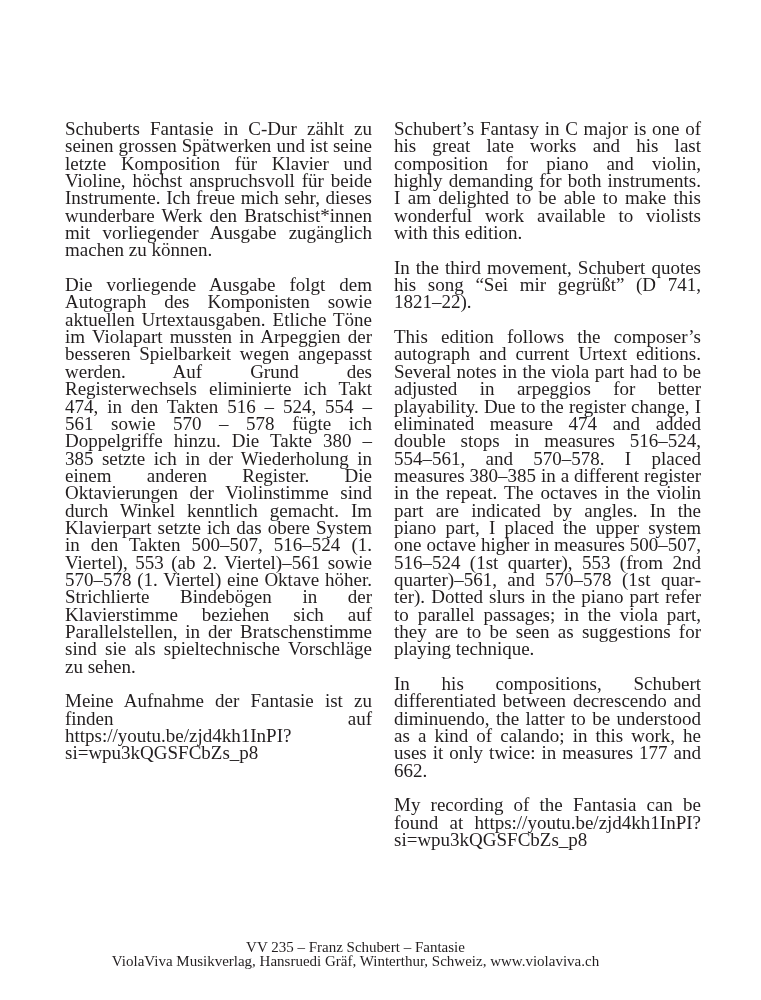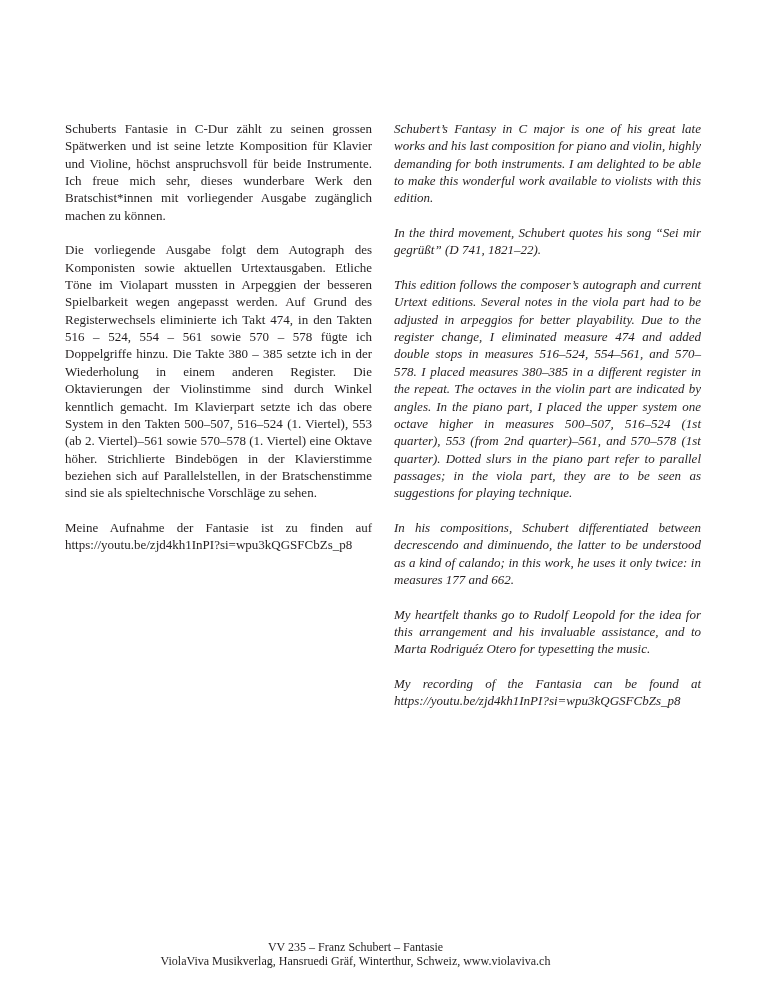--- a/index.html
+++ b/index.html
@@ -20,39 +20,38 @@
     position: absolute;
     left: 65px;
     top: 120px;
     width: 637px;
     display: flex;
     gap: 22px;
   }
   .col {
     width: 307px;
     flex: 0 0 307px;
-    font-size: 13px;
+    font-size: 19px;
     line-height: 17.35px;
     text-align: justify;
   }
   .col p {
     margin: 0 0 17.35px 0;
     overflow-wrap: anywhere;
     hyphens: manual;
   }
   .col.italic {
-    font-style: italic;
   }
   .footer {
     position: absolute;
     left: 0;
     width: 711px;
     top: 940px;
     text-align: center;
-    font-size: 12px;
+    font-size: 15px;
     line-height: 14px;
     color: #221e1f;
   }
 </style>
 </head>
 <body>
 
 <div class="page">
 
   <div class="columns">
@@ -61,21 +60,20 @@
       <p>Schuberts Fantasie in C-Dur zählt zu seinen grossen Spätwerken und ist seine letzte Komposition für Klavier und Violine, höchst anspruchsvoll für beide Instrumente. Ich freue mich sehr, dieses wunderbare Werk den Bratschist*innen mit vorliegender Ausgabe zugänglich machen zu können.</p>
       <p>Die vorliegende Ausgabe folgt dem Autograph des Komponisten sowie aktuellen Urtextausgaben. Etliche Töne im Violapart mussten in Arpeggien der besseren Spielbarkeit wegen angepasst werden. Auf Grund des Registerwechsels eliminierte ich Takt 474, in den Takten 516 – 524, 554 – 561 sowie 570 – 578 fügte ich Doppelgriffe hinzu. Die Takte 380 – 385 setzte ich in der Wiederholung in einem anderen Register. Die Oktavierungen der Violinstimme sind durch Winkel kenntlich gemacht. Im Klavierpart setzte ich das obere System in den Takten 500–507, 516–524 (1. Viertel), 553 (ab 2. Viertel)–561 sowie 570–578 (1. Viertel) eine Oktave höher. Strichlierte Bindebö­gen in der Klavierstimme beziehen sich auf Parallel­stellen, in der Bratschenstimme sind sie als spieltech­nische Vorschläge zu sehen.</p>
       <p>Meine Aufnahme der Fantasie ist zu finden auf https://youtu.be/zjd4kh1InPI?si=wpu3kQGSFCbZs_p8</p>
     </div>
 
     <div class="col italic" lang="en">
       <p>Schubert’s Fantasy in C major is one of his great late works and his last composition for piano and violin, highly demanding for both instruments. I am delighted to be able to make this wonderful work available to violists with this edition.</p>
       <p>In the third movement, Schubert quotes his song “Sei mir gegrüßt” (D 741, 1821–22).</p>
       <p>This edition follows the composer’s autograph and current Urtext editions. Several notes in the viola part had to be adjusted in arpeggios for better playability. Due to the register change, I eliminated measure 474 and added double stops in measures 516–524, 554–561, and 570–578. I placed measures 380–385 in a different register in the repeat. The octaves in the violin part are indicated by angles. In the piano part, I placed the upper system one octave higher in measures 500–507, 516–524 (1st quarter), 553 (from 2nd quarter)–561, and 570–578 (1st quar­ter). Dotted slurs in the piano part refer to parallel passages; in the viola part, they are to be seen as suggestions for playing technique.</p>
       <p>In his compositions, Schubert differentiated between decrescendo and diminuendo, the latter to be under­stood as a kind of calando; in this work, he uses it only twice: in measures 177 and 662.</p>
-      <p>My heartfelt thanks go to Rudolf Leopold for the idea for this arrangement and his invaluable assistance, and to Marta Rodriguéz Otero for typesetting the music.</p>
       <p>My recording of the Fantasia can be found at https://youtu.be/zjd4kh1InPI?si=wpu3kQGSFCbZs_p8</p>
     </div>
 
   </div>
 
   <div class="footer">
     <div>VV 235 – Franz Schubert – Fantasie</div>
     <div>ViolaViva Musikverlag, Hansruedi Gräf, Winterthur, Schweiz, www.violaviva.ch</div>
   </div>
 

